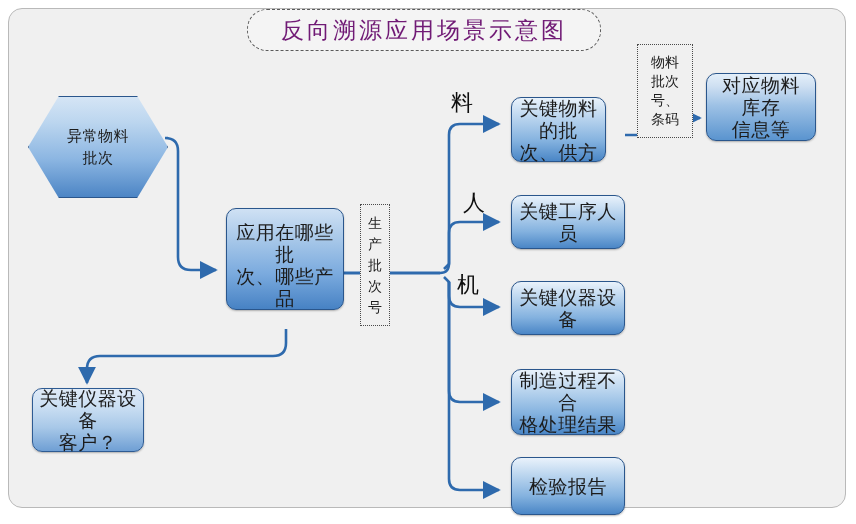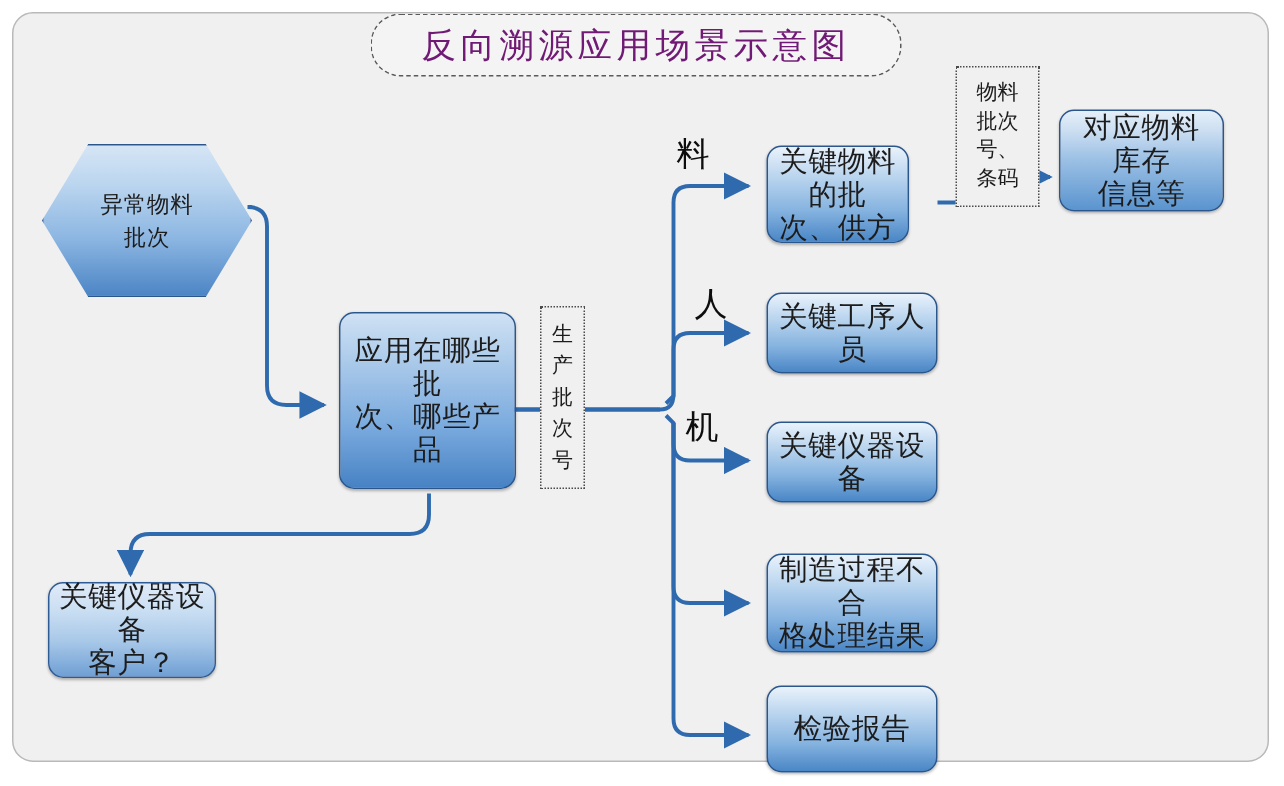--- a/index.html
+++ b/index.html
@@ -199,21 +199,21 @@
   <div id="title">
     <span class="t">反向溯源应用场景示意图</span>
   </div>
 
   <div id="hex">
     <div class="hexinner"></div>
     <div class="hextext">异常物料
 批次</div>
   </div>
 
-  <div class="node deep" style="left:226px; top:208px; width:118px; height:118px;">
+  <div class="node deep" style="left:226px; top:208px; width:118px; height:102px;align-items:flex-end;">
     <span class="txt">应用在哪些批
 次、哪些产品</span>
   </div>
 
   <div class="node" style="left:32px; top:388px; width:112px; height:64px;">
     <span class="txt">关键仪器设备
 客户？</span>
   </div>
 
   <div class="node strong2" style="left:511px; top:97px; width:95px; height:65px;">

